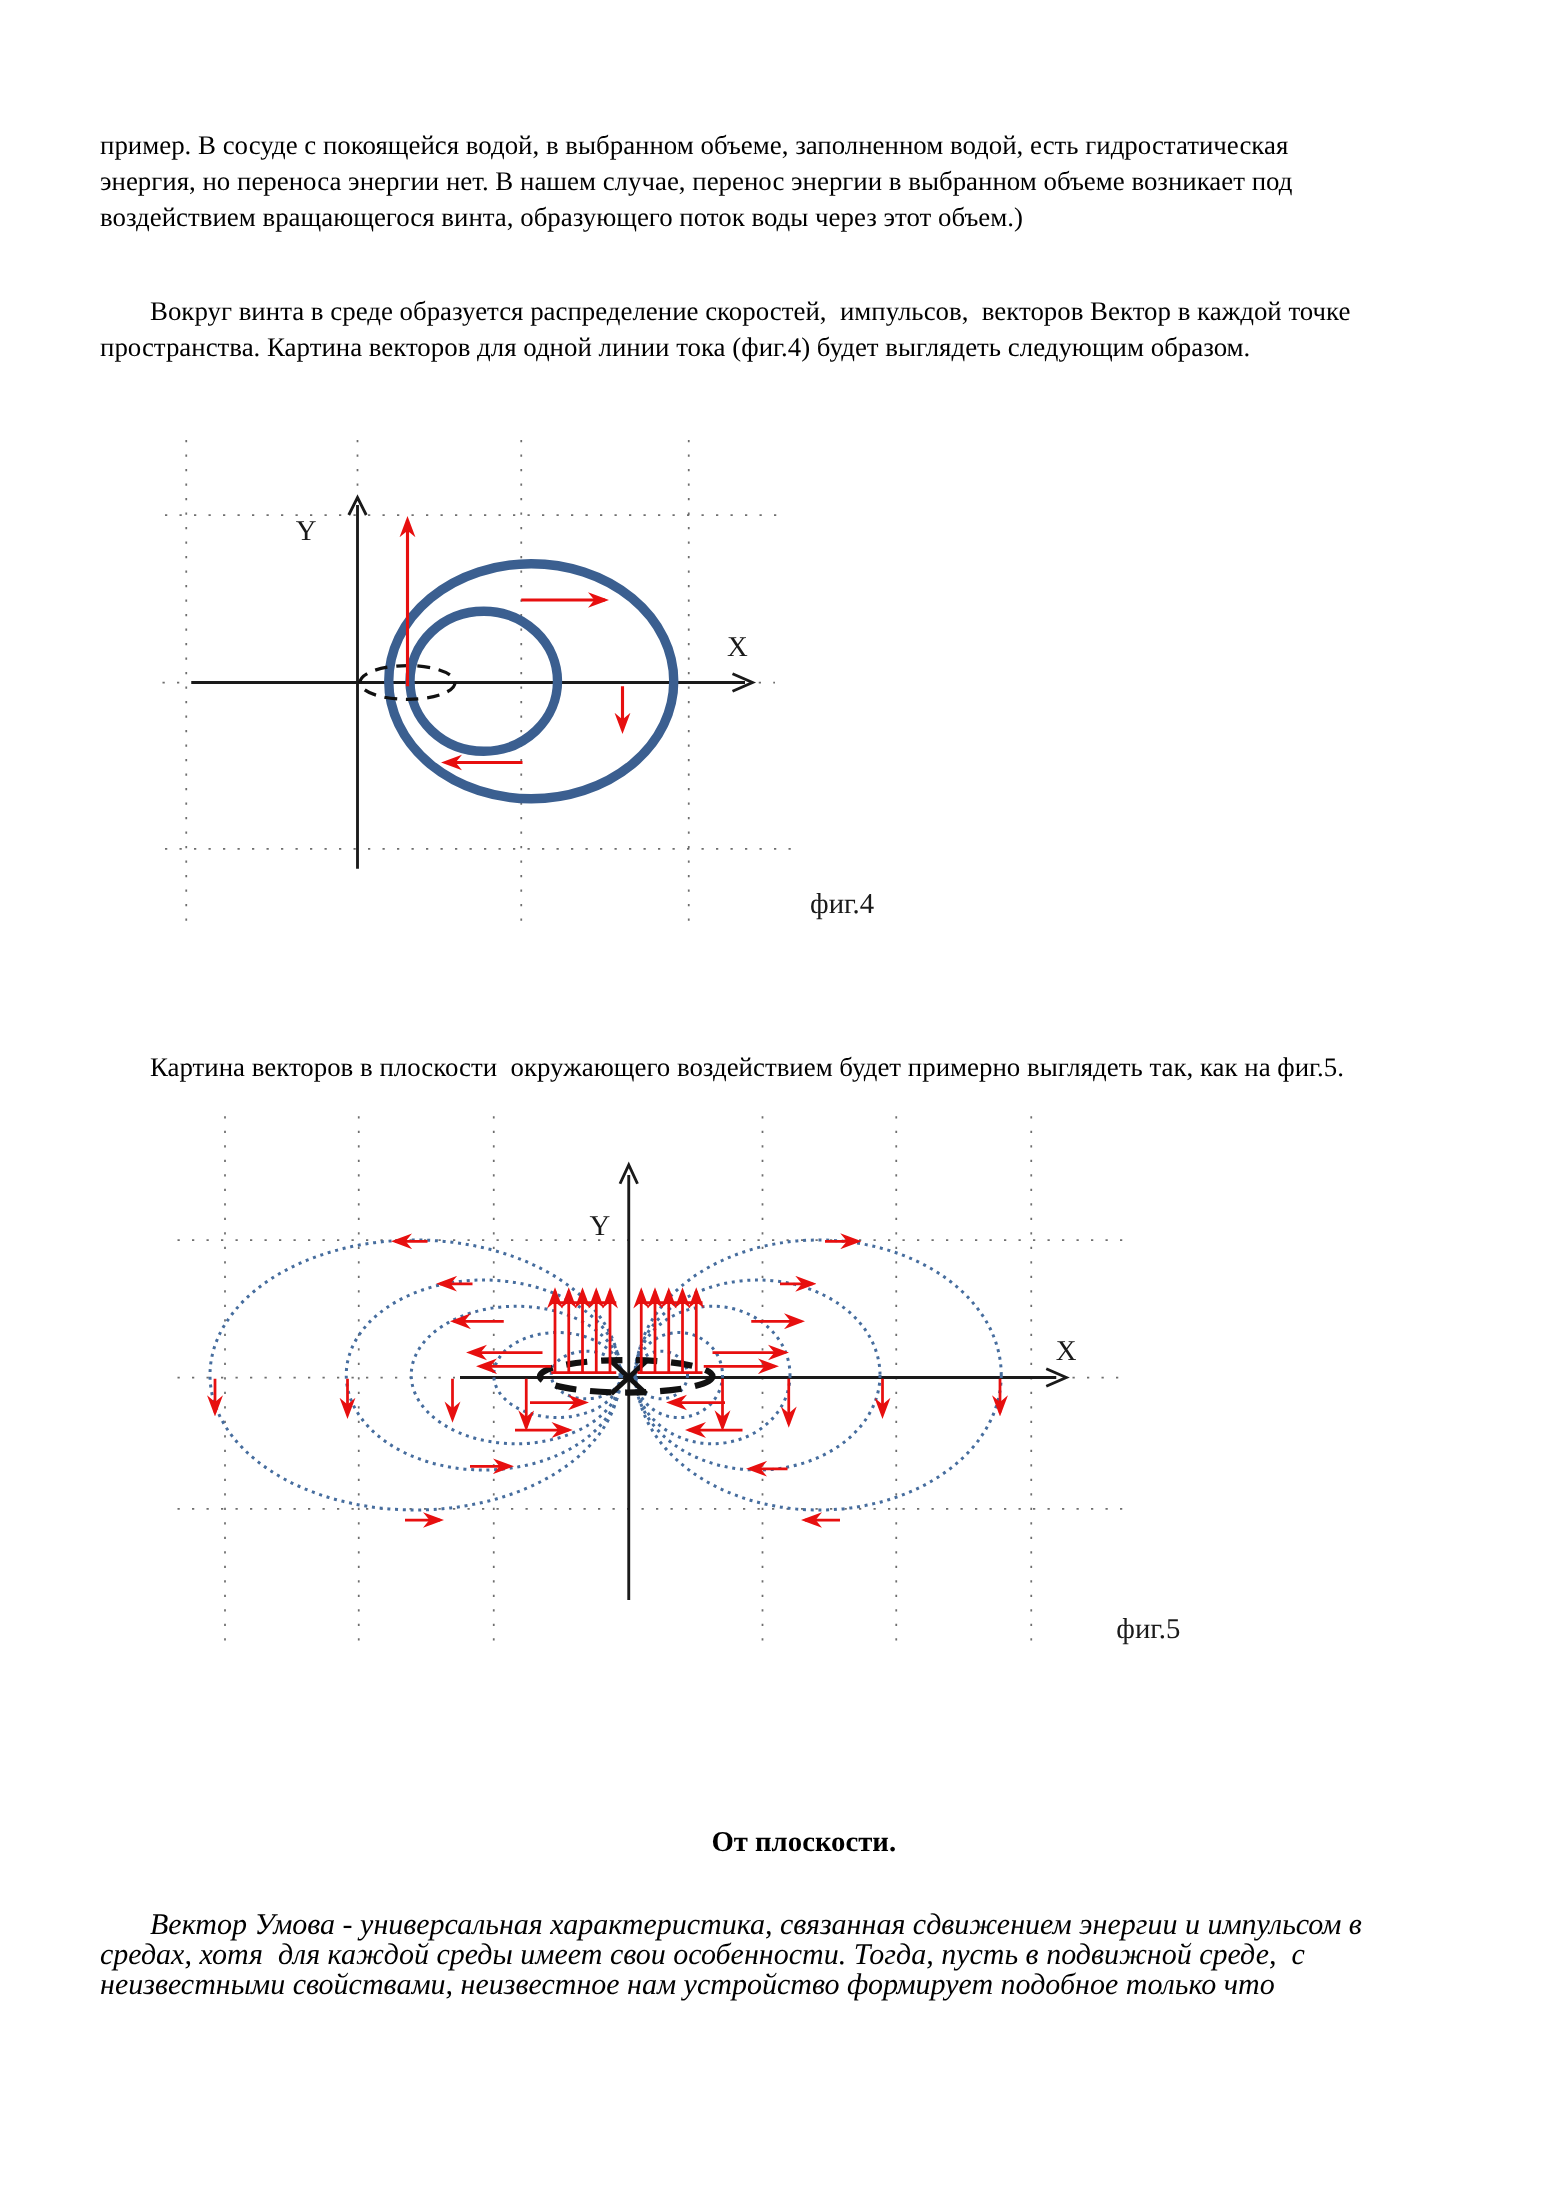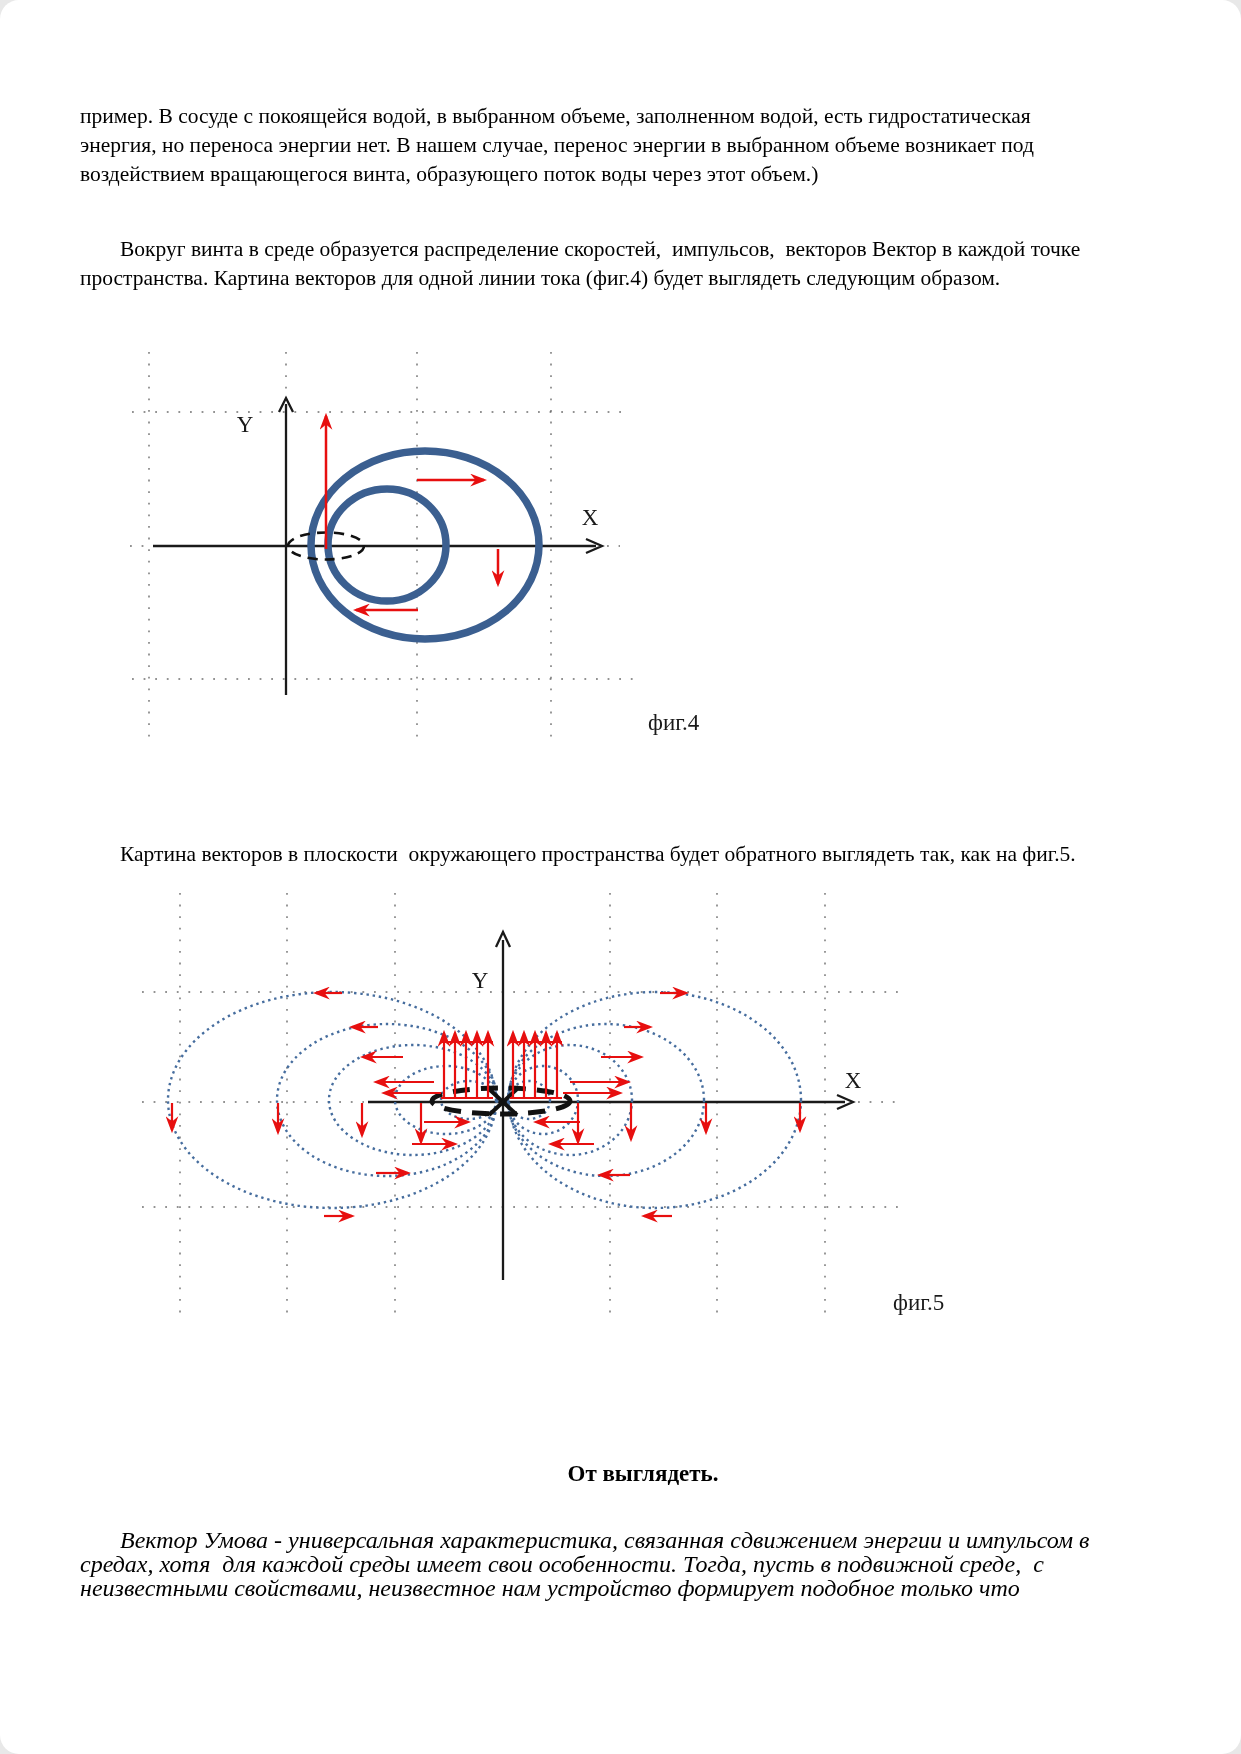--- a/index.html
+++ b/index.html
@@ -3,21 +3,20 @@
 <meta charset="utf-8">
 <style>
   html,body{margin:0;padding:0;background:#e8e8e8;}
   .page{
     position:relative;
     width:1241px;height:1754px;
     background:#ffffff;
     font-family:"Liberation Serif", serif;
     color:#000;
     overflow:hidden;
-    border-radius:19px;
   }
   .para{
     position:absolute;
     left:80px;width:1015px;
     font-size:21.5px;line-height:29px;
     white-space:pre-wrap;
     text-align:left;
   }
   .indent{text-indent:40px;}
   .heading{
@@ -40,22 +39,22 @@
   .redthin{stroke-width:2.2;fill:none;}
   .lbl{font-size:23px;}
 </style>
 </head>
 <body>
 
 <div class="page">
 
   <div class="para" style="top:102px">пример. В сосуде с покоящейся водой, в выбранном объеме, заполненном водой, есть гидростатическая энергия, но переноса энергии нет. В нашем случае, перенос энергии в выбранном объеме возникает под воздействием вращающегося винта, образующего поток воды через этот объем.)</div>
   <div class="para indent" style="top:235px">Вокруг винта в среде образуется распределение скоростей,  импульсов,  векторов Вектор в каждой точке пространства. Картина векторов для одной линии тока (фиг.4) будет выглядеть следующим образом.</div>
-  <div class="para indent" style="top:840px">Картина векторов в плоскости  окружающего пространства будет обратного выглядеть так, как на фиг.5.</div>
-  <div class="heading">От выглядеть.</div>
+  <div class="para indent" style="top:840px">Картина векторов в плоскости  окружающего воздействием будет примерно выглядеть так, как на фиг.5.</div>
+  <div class="heading">От плоскости.</div>
   <div class="para indent p4">Вектор Умова - универсальная характеристика, связанная сдвижением энергии и импульсом в средах, хотя  для каждой среды имеет свои особенности. Тогда, пусть в подвижной среде,  с неизвестными свойствами, неизвестное нам устройство формирует подобное только что</div>
 
   <svg class="fig" style="left:90px;top:345px" width="620" height="400" viewBox="90 345 620 400">
     <defs>
       <marker id="ah4" viewBox="0 0 16 12" markerWidth="17" markerHeight="13" refX="13" refY="6" orient="auto" markerUnits="userSpaceOnUse">
         <path d="M0,0 L16,6 L0,12 L5,6 Z" fill="#e70f0f"></path>
       </marker>
     </defs>
 
     <g>

